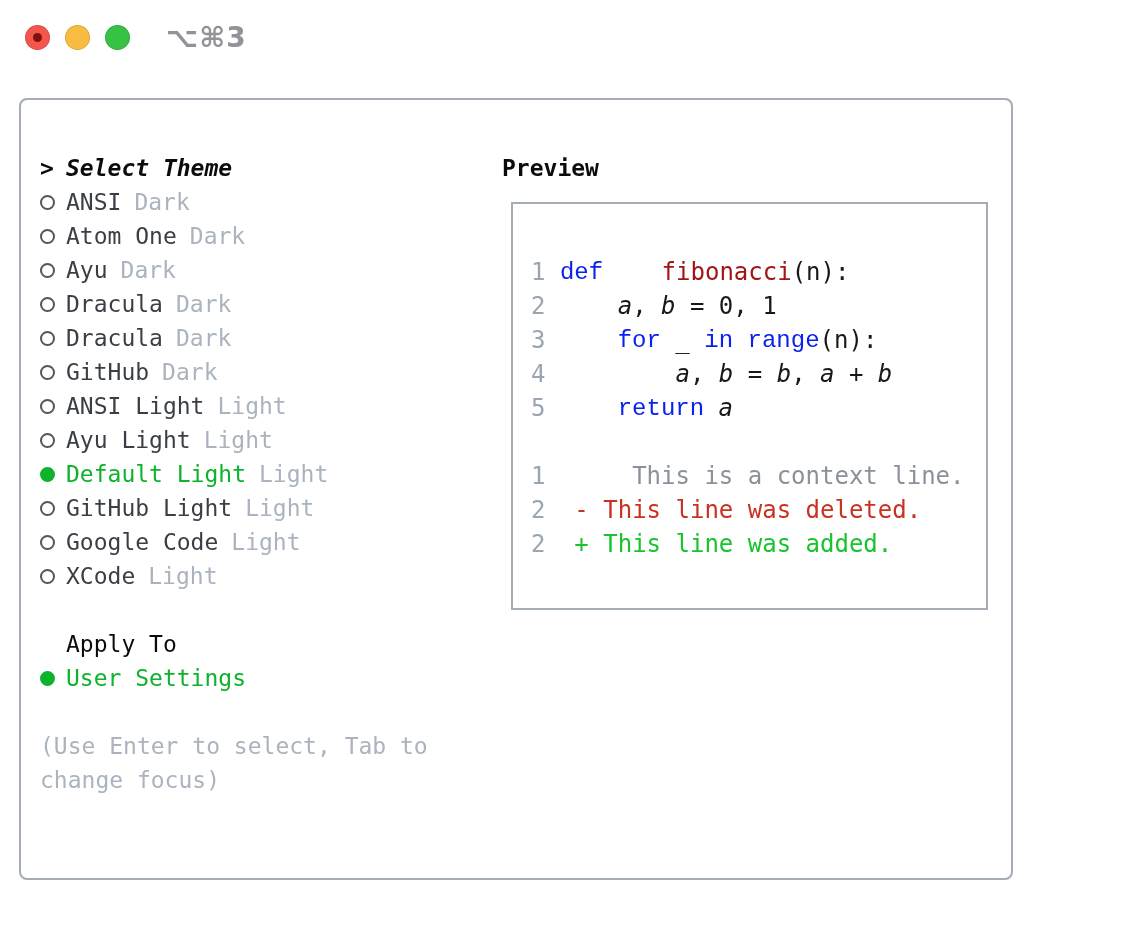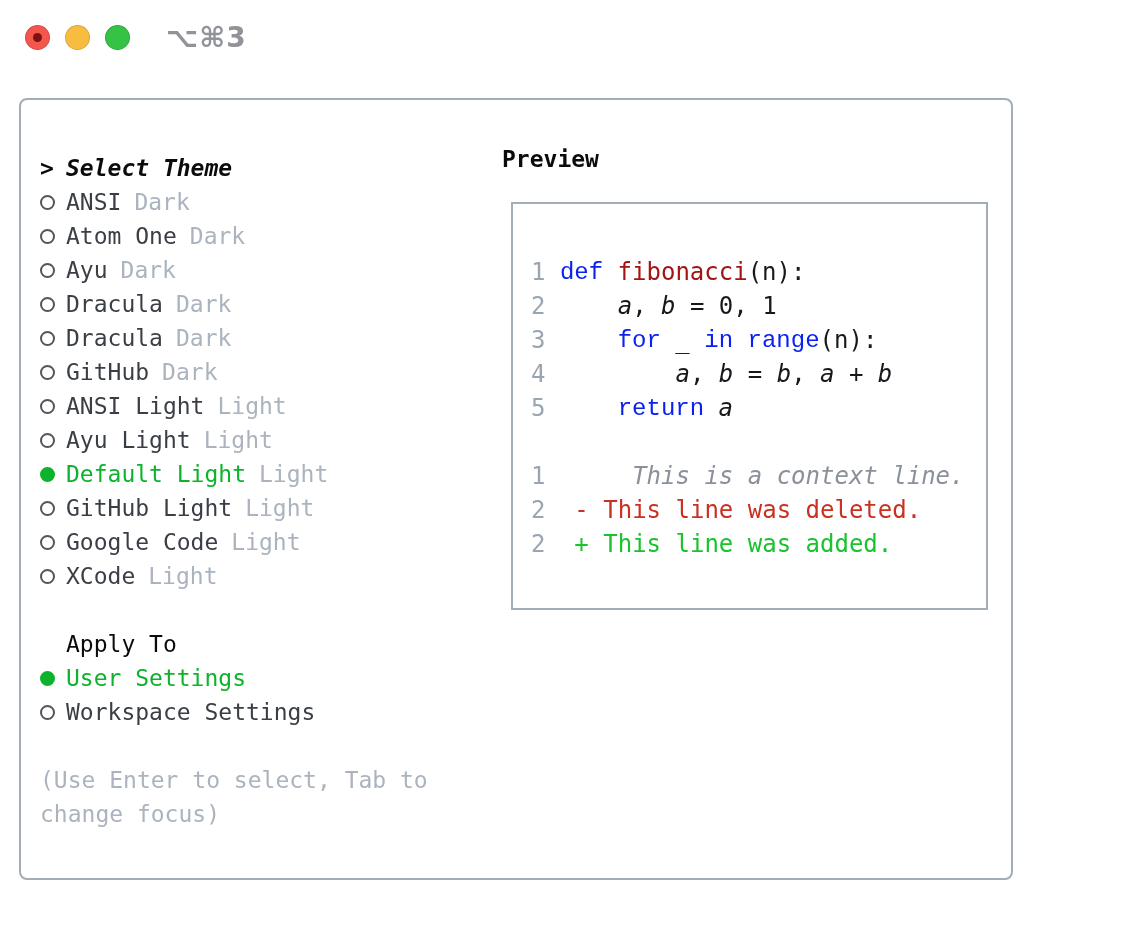--- a/index.html
+++ b/index.html
@@ -36,35 +36,35 @@
   .prompt{font-weight:bold;color:#0a0b0d;}
   .hdr{font-weight:bold;color:#0a0b0d;font-style:italic;}
   .subhdr{color:#0a0b0d;}
   .radio{width:15px;height:15px;box-sizing:border-box;border:2px solid #53565c;border-radius:50%;}
   .row.selected .radio{background:var(--green,#0db32c);border-color:var(--green,#0db32c);}
   .row.selected .name{color:var(--green,#0db32c);text-align:right;}
   .tag{color:var(--muted,#aab3be);margin-left:13px;}
   .hint-row{color:var(--muted,#aab3be);}
 
   
-  .preview-label-row{position:absolute;left:481px;top:42px;height:34px;display:flex;align-items:center;
+  .preview-label-row{position:absolute;left:481px;top:51px;height:34px;display:flex;align-items:center;
     font-weight:bold;font-size:23px;color:#0a0b0d;}
   .preview-box{
     position:absolute;left:490px;top:102px;width:477px;height:408px;
     box-sizing:border-box;border:2px solid #a4acb6;background:#fff;
   }
   .code{position:absolute;left:18px;top:51px;font-size:24px;color:#16181b;}
   .cl{height:34px;display:flex;align-items:center;white-space:pre;}
   .ln{color:var(--lnum,#9aa5b2);}
   .diff{margin-top:34px;}
   .tk-kw{color:var(--kw,#0b22ef);font-family:Liberation Mono, monospace;}
-  .tk-fn{color:var(--fn,#a31515);}
+  .tk-fn{color:var(--fn,#a31515);margin-left:44px;}
   .tk-pl{color:#16181b;}
   .tk-var{color:#16181b;font-style:italic;}
-  .tk-ctx{color:var(--ctx,#8a919a);font-style:italic;}
+  .tk-ctx{color:var(--ctx,#8a919a);}
   .tk-del{color:var(--del,#c93120);}
   .tk-add{color:var(--add,#19c32d);}
 </style>
 </head>
 <body>
 
 <div class="window">
 
   <div class="titlebar">
     <span class="tl tl-red">
@@ -96,21 +96,20 @@
           <div class="row"><span class="icon-col"><span class="radio"></span></span><span class="name">Google Code</span><span class="tag">Light</span></div>
           <div class="row"><span class="icon-col"><span class="radio"></span></span><span class="name">XCode</span><span class="tag">Light</span></div>
         </div>
       <div class="row"></div>
       <div class="row">
         <span class="icon-col"></span>
         <span class="subhdr">Apply To</span>
       </div>
       <div id="apply-options">
           <div class="row selected"><span class="icon-col"><span class="radio"></span></span><span class="name">User Settings</span></div>
-          <div class="row"><span class="icon-col"><span class="radio"></span></span><span class="name">Workspace Settings</span></div>
         </div>
       <div class="row"></div>
       <div class="row hint-row">(Use Enter to select, Tab to</div>
       <div class="row hint-row">change focus)</div>
     </div>
 
     <div class="preview-label-row">Preview</div>
 
     <div class="preview-box">
       <div class="code">

